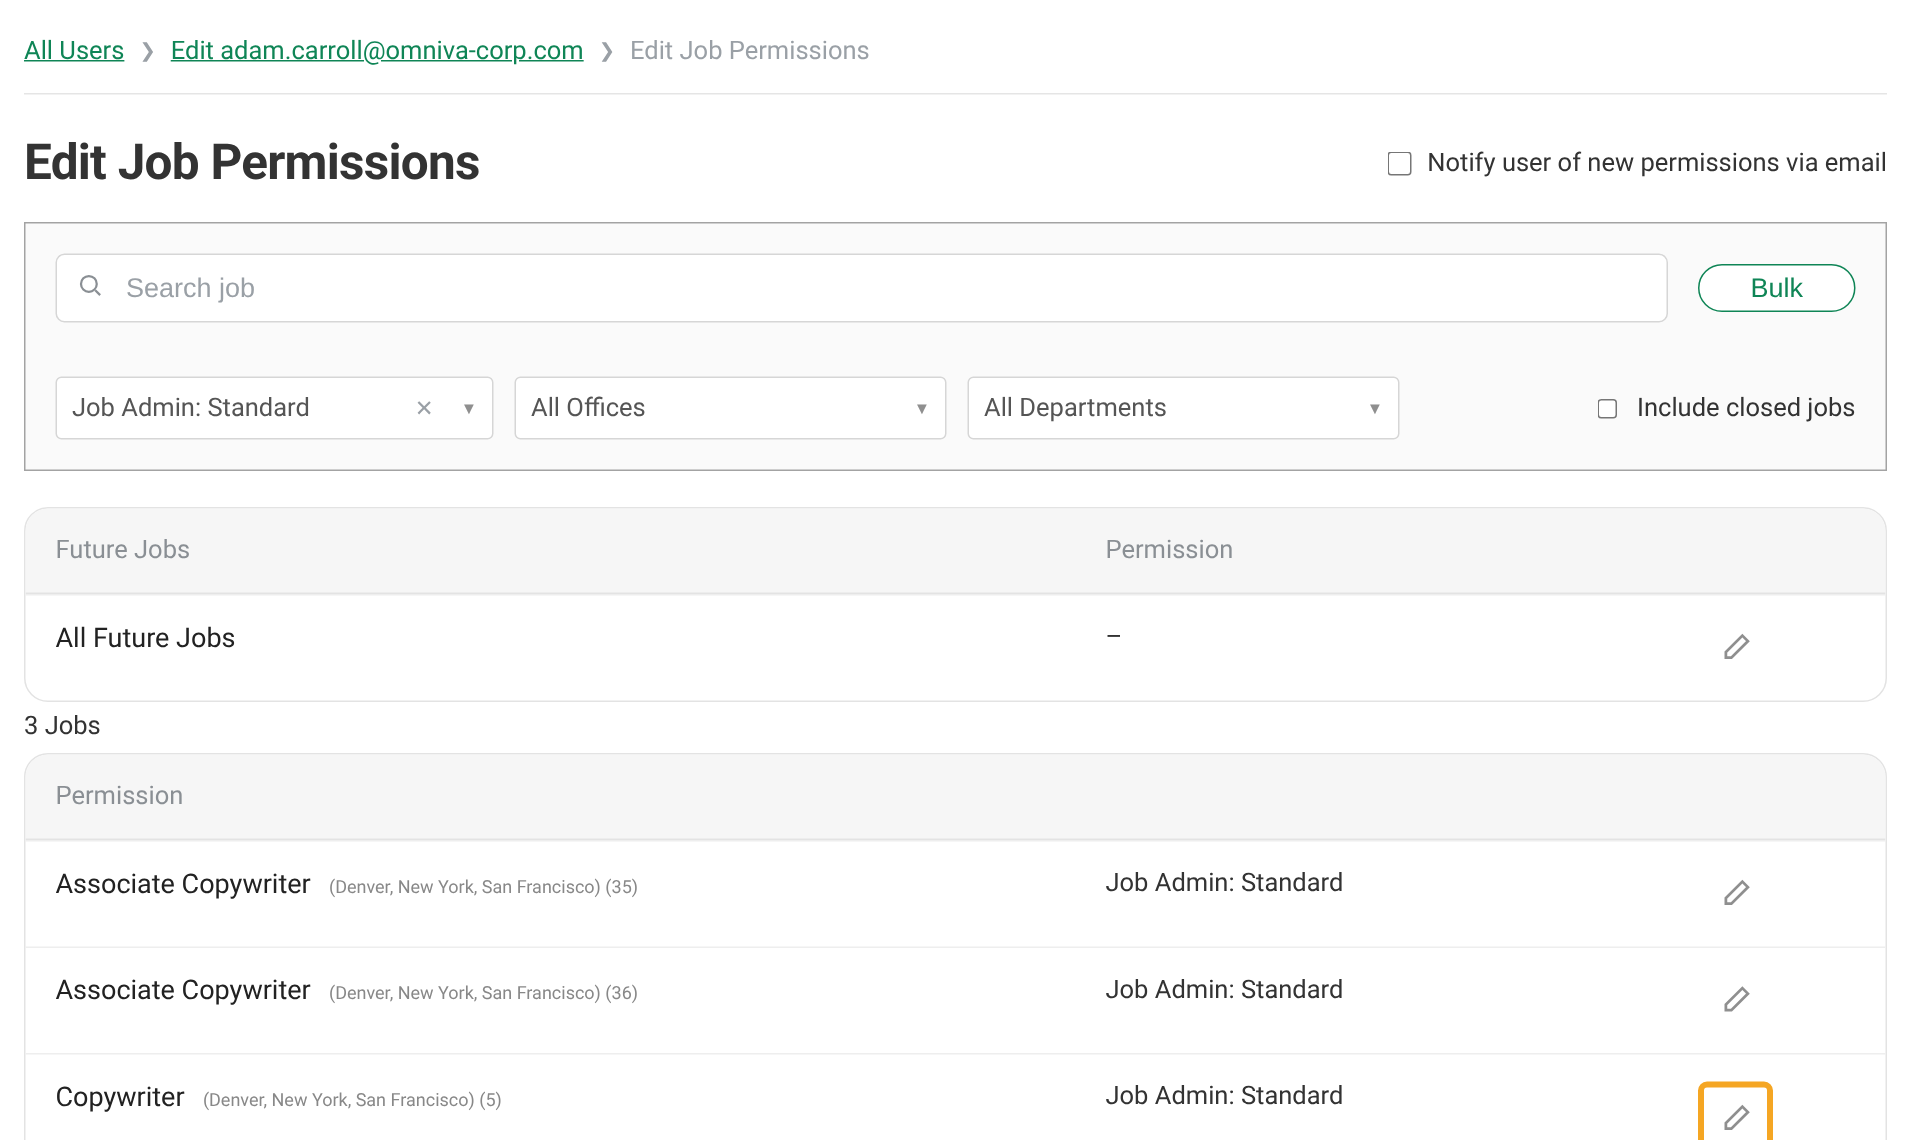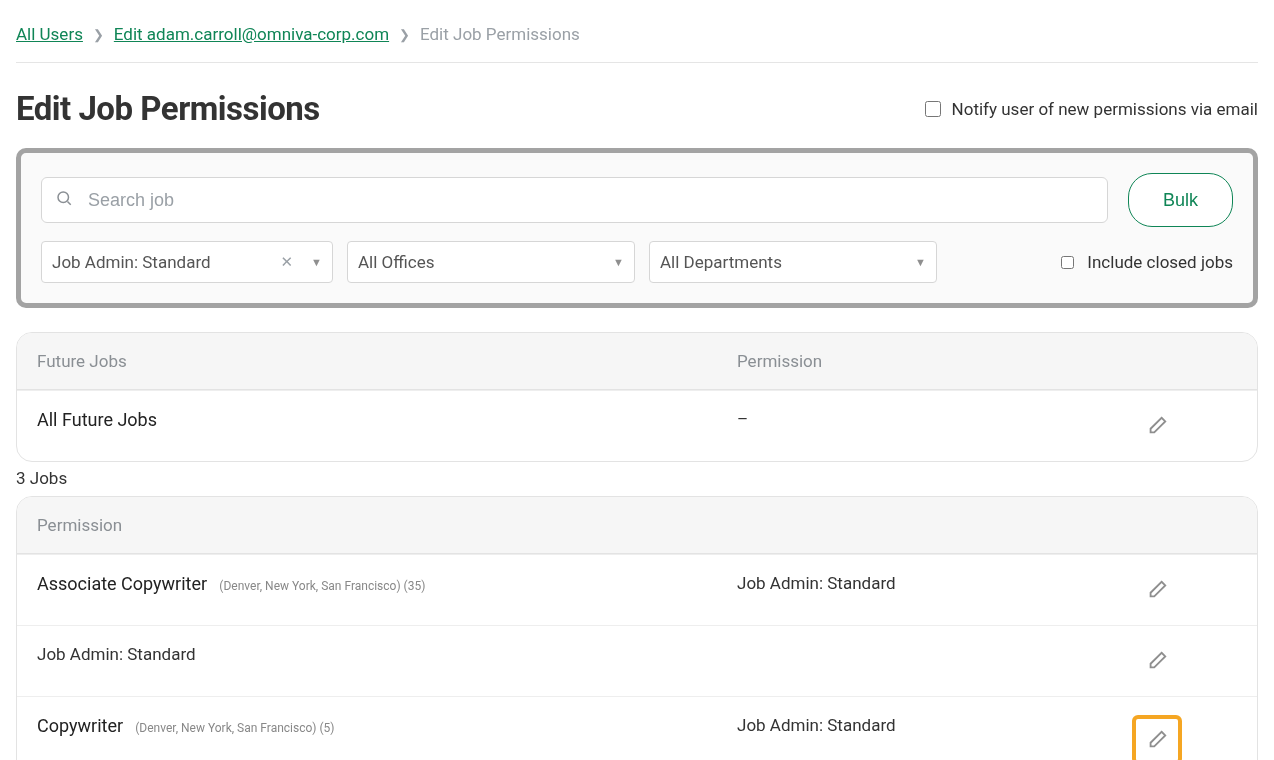--- a/index.html
+++ b/index.html
@@ -5,27 +5,27 @@
 html,body{margin:0;padding:0;font-family:-apple-system,BlinkMacSystemFont,"Segoe UI",Roboto,Helvetica,Arial,sans-serif;color:#333;background:#fff}
 .page{width:1274px;padding:16px;box-sizing:border-box}
 .breadcrumb{display:flex;align-items:center;gap:10px;padding:8px 0 18px 0;border-bottom:1px solid #e5e5e5;font-size:17px}
 .breadcrumb a{color:#0f8556;}
 .breadcrumb .sep{color:#9aa0a6;font-size:13px}
 .breadcrumb .current{color:#9aa0a6}
 .title-row{display:flex;justify-content:space-between;align-items:center;margin:26px 0 20px 0}
 .title-row h1{margin:0;font-size:33px;font-weight:700;letter-spacing:-0.5px}
 .checkbox-label{display:flex;align-items:center;gap:8px;font-size:17px;color:#333;cursor:pointer}
 .checkbox-label input{width:16px;height:16px}
-.filter-panel{border:5px solid #a3a3a3;border-radius:10px;background:#fafafa;padding:20px;display:flex;flex-direction:column;gap:14px}
+.filter-panel{border:1px solid #a3a3a3;border-radius:0;background:#fafafa;padding:20px;display:flex;flex-direction:column;gap:36px}
 .filter-row1{display:flex;gap:20px;align-items:center}
 .search-wrap{flex:1;position:relative}
 .search-wrap input{width:100%;box-sizing:border-box;height:46px;border:1px solid #d6d6d6;border-radius:6px;background:#fff;padding:0 14px 0 46px;font-size:18px;color:#333}
 .search-wrap input::placeholder{color:#9aa0a6}
 .search-wrap .icon{position:absolute;left:14px;top:50%;transform:translateY(-50%);color:#8a8f94}
-.bulk-btn{height:54px;border:1px solid #0f8556;color:#0f8556;background:#fff;border-radius:24px;padding:0 34px;font-size:18px;font-weight:500;cursor:pointer}
+.bulk-btn{height:32px;border:1px solid #0f8556;color:#0f8556;background:#fff;border-radius:24px;padding:0 34px;font-size:18px;font-weight:500;cursor:pointer}
 .filter-row2{display:flex;align-items:center;gap:14px}
 .select{height:40px;border:1px solid #d6d6d6;border-radius:4px;background:#fff;display:flex;align-items:center;padding:0 10px;font-size:17px;color:#555;cursor:pointer;position:relative}
 .select .value{flex:1;white-space:nowrap}
 .select .caret{color:#8f8f8f;font-size:11px;margin-left:10px}
 .select .clear{color:#9aa0a6;margin:0 8px 0 14px;font-size:15px}
 .sel-admin{width:270px}
 .sel-offices{width:266px}
 .sel-depts{width:266px}
 .spacer{flex:1}
 .include-closed{display:flex;align-items:center;gap:10px;font-size:17px;color:#333}
@@ -142,20 +142,24 @@
           <span>
             <svg width="22" height="22" viewBox="0 0 24 24" fill="none" stroke="currentColor" stroke-width="2">
                 <path d="M17 3l4 4-12 12H5v-4L17 3z"></path>
               </svg>
           </span>
         </button>
       </div>
     </div>
 
     <div class="trow">
+      <div class="td col-job">
+        <span class="job-name">Associate Copywriter</span>
+        <span class="job-meta">(Denver, New York, San Francisco)  (36)</span>
+      </div>
       <div class="td col-perm">Job Admin: Standard</div>
       <div class="td col-act">
         <button class="pencil-btn">
           <span>
             <svg width="22" height="22" viewBox="0 0 24 24" fill="none" stroke="currentColor" stroke-width="2">
                 <path d="M17 3l4 4-12 12H5v-4L17 3z"></path>
               </svg>
           </span>
         </button>
       </div>

